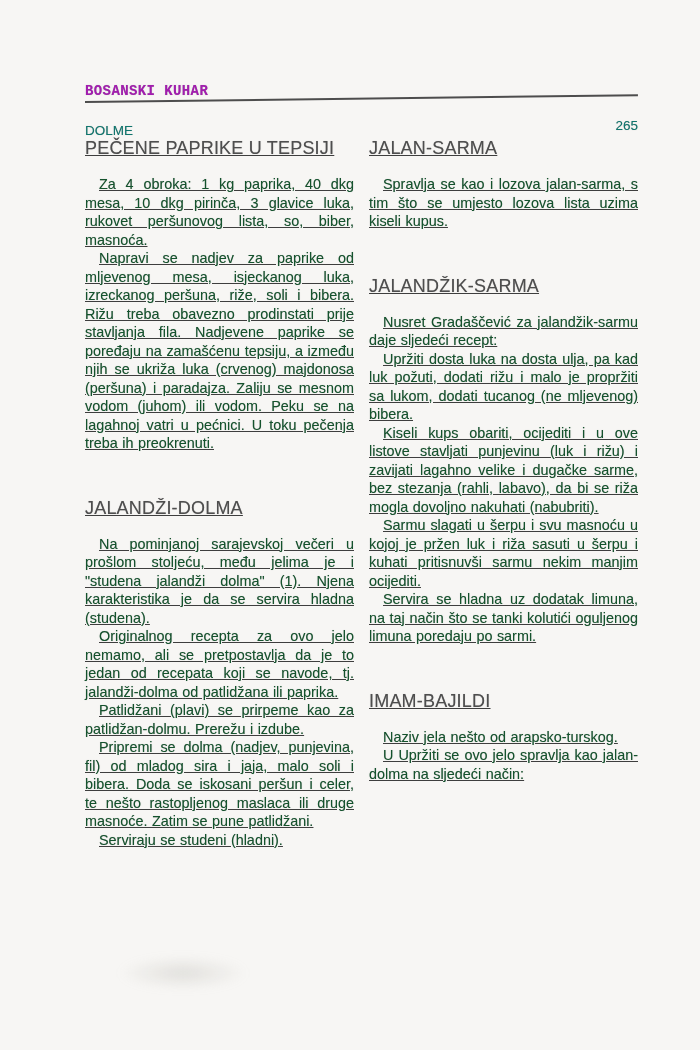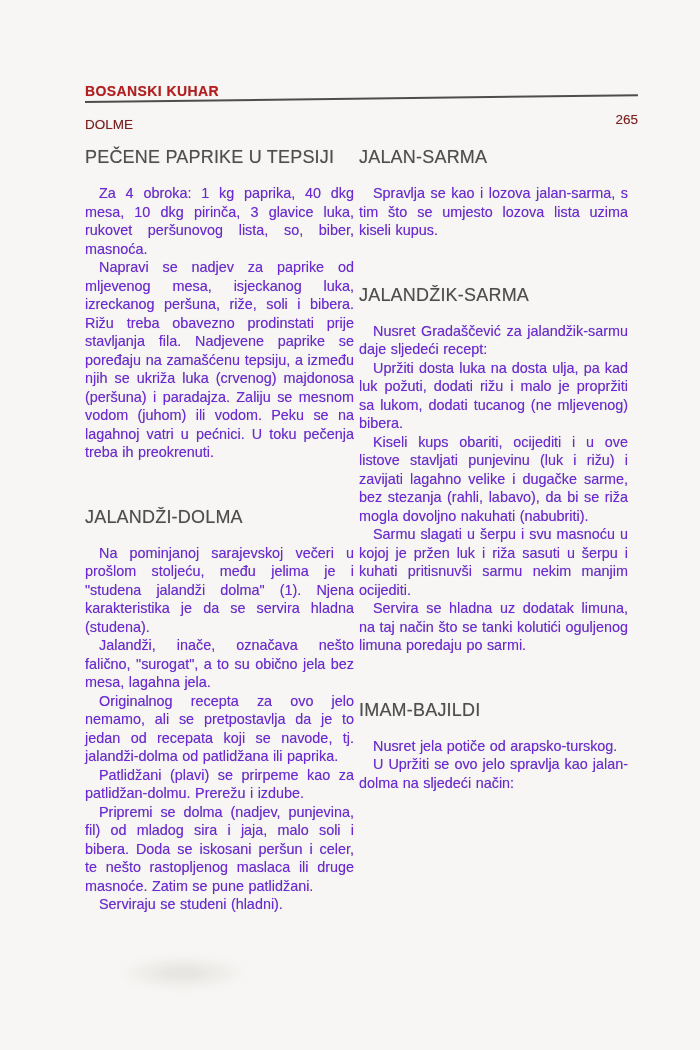--- a/index.html
+++ b/index.html
@@ -11,48 +11,48 @@
     color: #3e3e3e;
     overflow: hidden;
     text-shadow: 0 0 0.7px rgba(85,85,85,0.5);
   }
   .page { position: relative; width: 700px; height: 1050px; }
   .content { position: absolute; left: 85px; top: 83px; width: 553px; }
 
   
   .book-title {
     font-size: 14px; font-weight: bold; letter-spacing: 0.4px;
-    color: #b91c1c; line-height: 16px;
+    color: #a21caf; line-height: 16px; font-family: Liberation Mono, monospace;
   }
   .header-rule {
     border: 0; border-top: 2px solid #4d4d4d; height: 0;
     margin: 2px 0 0 0;
     transform: rotate(-0.7deg); transform-origin: left center;
   }
   .running-head {
     display: flex; justify-content: space-between; align-items: baseline;
-    font-size: 13.5px; color: #7f1d1d; margin-top: 14px; line-height: 15px;
+    font-size: 13.5px; color: #0f766e; margin-top: 20px; line-height: 15px;
   }
   .page-number { transform: translateY(-5px); text-align: center; }
 
   
-  .columns { display: flex; gap: 5px; margin-top: 15px; }
+  .columns { display: flex; gap: 15px; margin-top: 0; text-decoration: underline; }
   .col { width: 269px; }
 
   .recipe-heading {
     font-size: 18px; line-height: 21px; font-weight: 400;
     letter-spacing: 0.2px; color: #4e4e4e;
     margin: 0 0 16px 0; white-space: nowrap;
   }
   .recipe-heading.gap { margin-top: 45px; }
 
   .body-para {
     font-size: 14.4px; line-height: 18.5px; margin: 0;
     text-align: justify; text-indent: 14px;
-    color: #6d28d9; word-spacing: 0.5px;
+    color: #14532d; word-spacing: 0.5px;
   }
 
   
   .smudge {
     position: absolute; left: 118px; top: 956px; width: 130px; height: 34px;
     background: radial-gradient(ellipse at center, rgba(170,168,160,0.28), rgba(170,168,160,0) 70%);
     filter: blur(4px);
     pointer-events: none;
   }
 </style>
@@ -73,40 +73,39 @@
 
     <main class="columns">
 
       <section class="col">
         <h2 class="recipe-heading">PEČENE PAPRIKE U TEPSIJI</h2>
         <p class="body-para">Za 4 obroka: 1 kg paprika, 40 dkg mesa, 10 dkg pirinča, 3 glavice luka, rukovet peršunovog lista, so, biber, masnoća.</p>
         <p class="body-para">Napravi se nadjev za paprike od mljevenog mesa, isjeckanog luka, izreckanog peršuna, riže, soli i bibera. Rižu treba obavezno prodinstati prije stavljanja fila. Nadjevene paprike se poređaju na zamašćenu tepsiju, a između njih se ukriža luka (crvenog) majdonosa (peršuna) i paradajza. Zaliju se mesnom vodom (juhom) ili vodom. Peku se na lagahnoj vatri u pećnici. U toku pečenja treba ih preokrenuti.</p>
 
         <h2 class="recipe-heading gap">JALANDŽI-DOLMA</h2>
         <p class="body-para">Na pominjanoj sarajevskoj večeri u prošlom stoljeću, među jelima je i "studena jalandži dolma" (1). Njena karakteristika je da se servira hladna (studena).</p>
-        <p class="body-para">Jalandži, inače, označava nešto falično, "surogat", a to su obično jela bez mesa, lagahna jela.</p>
         <p class="body-para">Originalnog recepta za ovo jelo nemamo, ali se pretpostavlja da je to jedan od recepata koji se navode, tj. jalandži-dolma od patlidžana ili paprika.</p>
         <p class="body-para">Patlidžani (plavi) se prirpeme kao za patlidžan-dolmu. Prerežu i izdube.</p>
         <p class="body-para">Pripremi se dolma (nadjev, punjevina, fil) od mladog sira i jaja, malo soli i bibera. Doda se iskosani peršun i celer, te nešto rastopljenog maslaca ili druge masnoće. Zatim se pune patlidžani.</p>
         <p class="body-para">Serviraju se studeni (hladni).</p>
       </section>
 
       <section class="col">
         <h2 class="recipe-heading">JALAN-SARMA</h2>
         <p class="body-para">Spravlja se kao i lozova jalan-sarma, s tim što se umjesto lozova lista uzima kiseli kupus.</p>
 
         <h2 class="recipe-heading gap">JALANDŽIK-SARMA</h2>
         <p class="body-para">Nusret Gradaščević za jalandžik-sarmu daje sljedeći recept:</p>
         <p class="body-para">Upržiti dosta luka na dosta ulja, pa kad luk požuti, dodati rižu i malo je propržiti sa lukom, dodati tucanog (ne mljevenog) bibera.</p>
         <p class="body-para">Kiseli kups obariti, ocijediti i u ove listove stavljati punjevinu (luk i rižu) i zavijati lagahno velike i dugačke sarme, bez stezanja (rahli, labavo), da bi se riža mogla dovoljno nakuhati (nabubriti).</p>
         <p class="body-para">Sarmu slagati u šerpu i svu masnoću u kojoj je pržen luk i riža sasuti u šerpu i kuhati pritisnuvši sarmu nekim manjim ocijediti.</p>
         <p class="body-para">Servira se hladna uz dodatak limuna, na taj način što se tanki kolutići oguljenog limuna poredaju po sarmi.</p>
 
         <h2 class="recipe-heading gap">IMAM-BAJILDI</h2>
-        <p class="body-para">Nusret jela potiče od arapsko-turskog.</p>
+        <p class="body-para">Naziv jela nešto od arapsko-turskog.</p>
         <p class="body-para">U Upržiti se ovo jelo spravlja kao jalan-dolma na sljedeći način:</p>
       </section>
 
     </main>
   </div>
 
   <div class="smudge"></div>
 </div>
 
 </body></html>

